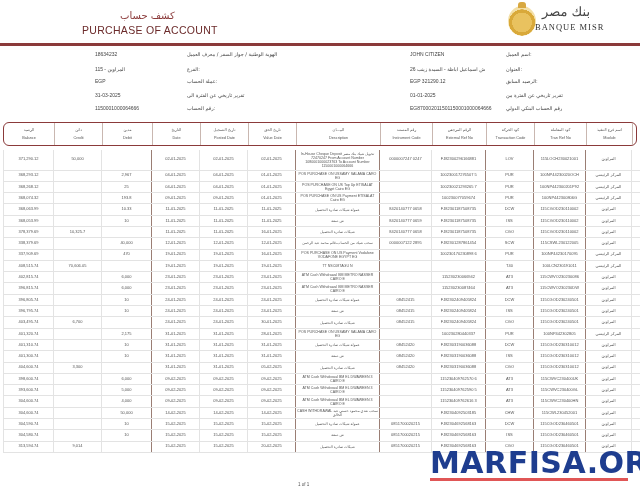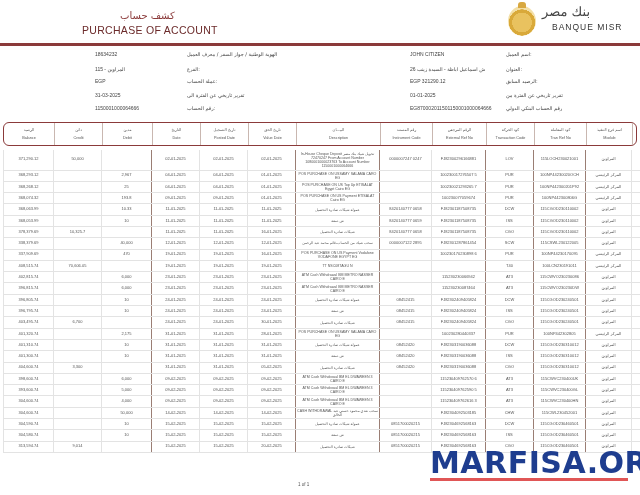--- a/index.html
+++ b/index.html
@@ -3,21 +3,21 @@
 <meta charset="utf-8">
 <style>
   html, body { margin:0; padding:0; background:#ffffff; }
   body { width:640px; height:495px; overflow:hidden; position:relative; font-family:"Liberation Sans", sans-serif; color:#333; }
   .title-ar { position:absolute; left:120px; top:10px; width:80px; text-align:left; font-size:10px; color:#8b3a3a; font-family:"DejaVu Sans", sans-serif; }
   .title-en { position:absolute; left:82px; top:24px; font-size:10.5px; color:#6b2a2a; letter-spacing:0.3px; }
   .logo { position:absolute; left:500px; top:2px; width:150px; height:38px; }
   .logo-emblem { position:absolute; left:8px; top:4px; width:28px; height:30px; border-radius:50%; background:radial-gradient(circle at 50% 55%, #e9c25f 0 45%, #d9a93a 46% 60%, #f3dfa6 61% 100%); }
   .logo-emblem::before { content:""; position:absolute; left:10px; top:-4px; width:8px; height:6px; background:#d8a840; border-radius:3px 3px 0 0; }
   .logo-ar { position:absolute; left:42px; top:2px; font-size:13px; color:#444; font-family:"DejaVu Serif", serif; }
-  .logo-en { position:absolute; left:52px; top:20px; font-size:8.5px; letter-spacing:1px; color:#333; font-family:Liberation Sans, sans-serif; }
+  .logo-en { position:absolute; left:35px; top:20px; font-size:8.5px; letter-spacing:1px; color:#333; font-family:Liberation Serif, serif; }
   .rule { position:absolute; left:0; top:43px; width:640px; height:3px; background:#8b3a3a; }
   .info { position:absolute; font-size:5px; color:#444; white-space:nowrap; }
   .info .lbl { position:absolute; text-align:right; font-family:"DejaVu Sans", sans-serif; }
   .hdr-box { position:absolute; left:3px; top:122px; width:632px; height:22px; border:1px solid #8b3a3a; border-radius:6px; }
   .hdr-cell { position:absolute; top:0; height:22px; font-size:3.8px; text-align:center; color:#555; border-left:1px solid #c9b7b0; box-sizing:border-box; }
   .hdr-cell:first-child { border-left:none; }
   .hdr-cell .ar { display:block; margin-top:4px; font-family:"DejaVu Sans", sans-serif; }
   .hdr-cell .en { display:block; margin-top:4px; }
   table.tx { position:absolute; left:3px; top:150px; width:632px; border-collapse:collapse; table-layout:fixed; }
   table.tx td { font-size:4px; color:#555; text-align:center; vertical-align:middle; border-bottom:1px solid #e3e3e3; border-left:1px solid #e3e3e3; padding:0 1px; line-height:4.6px; overflow:hidden; }

